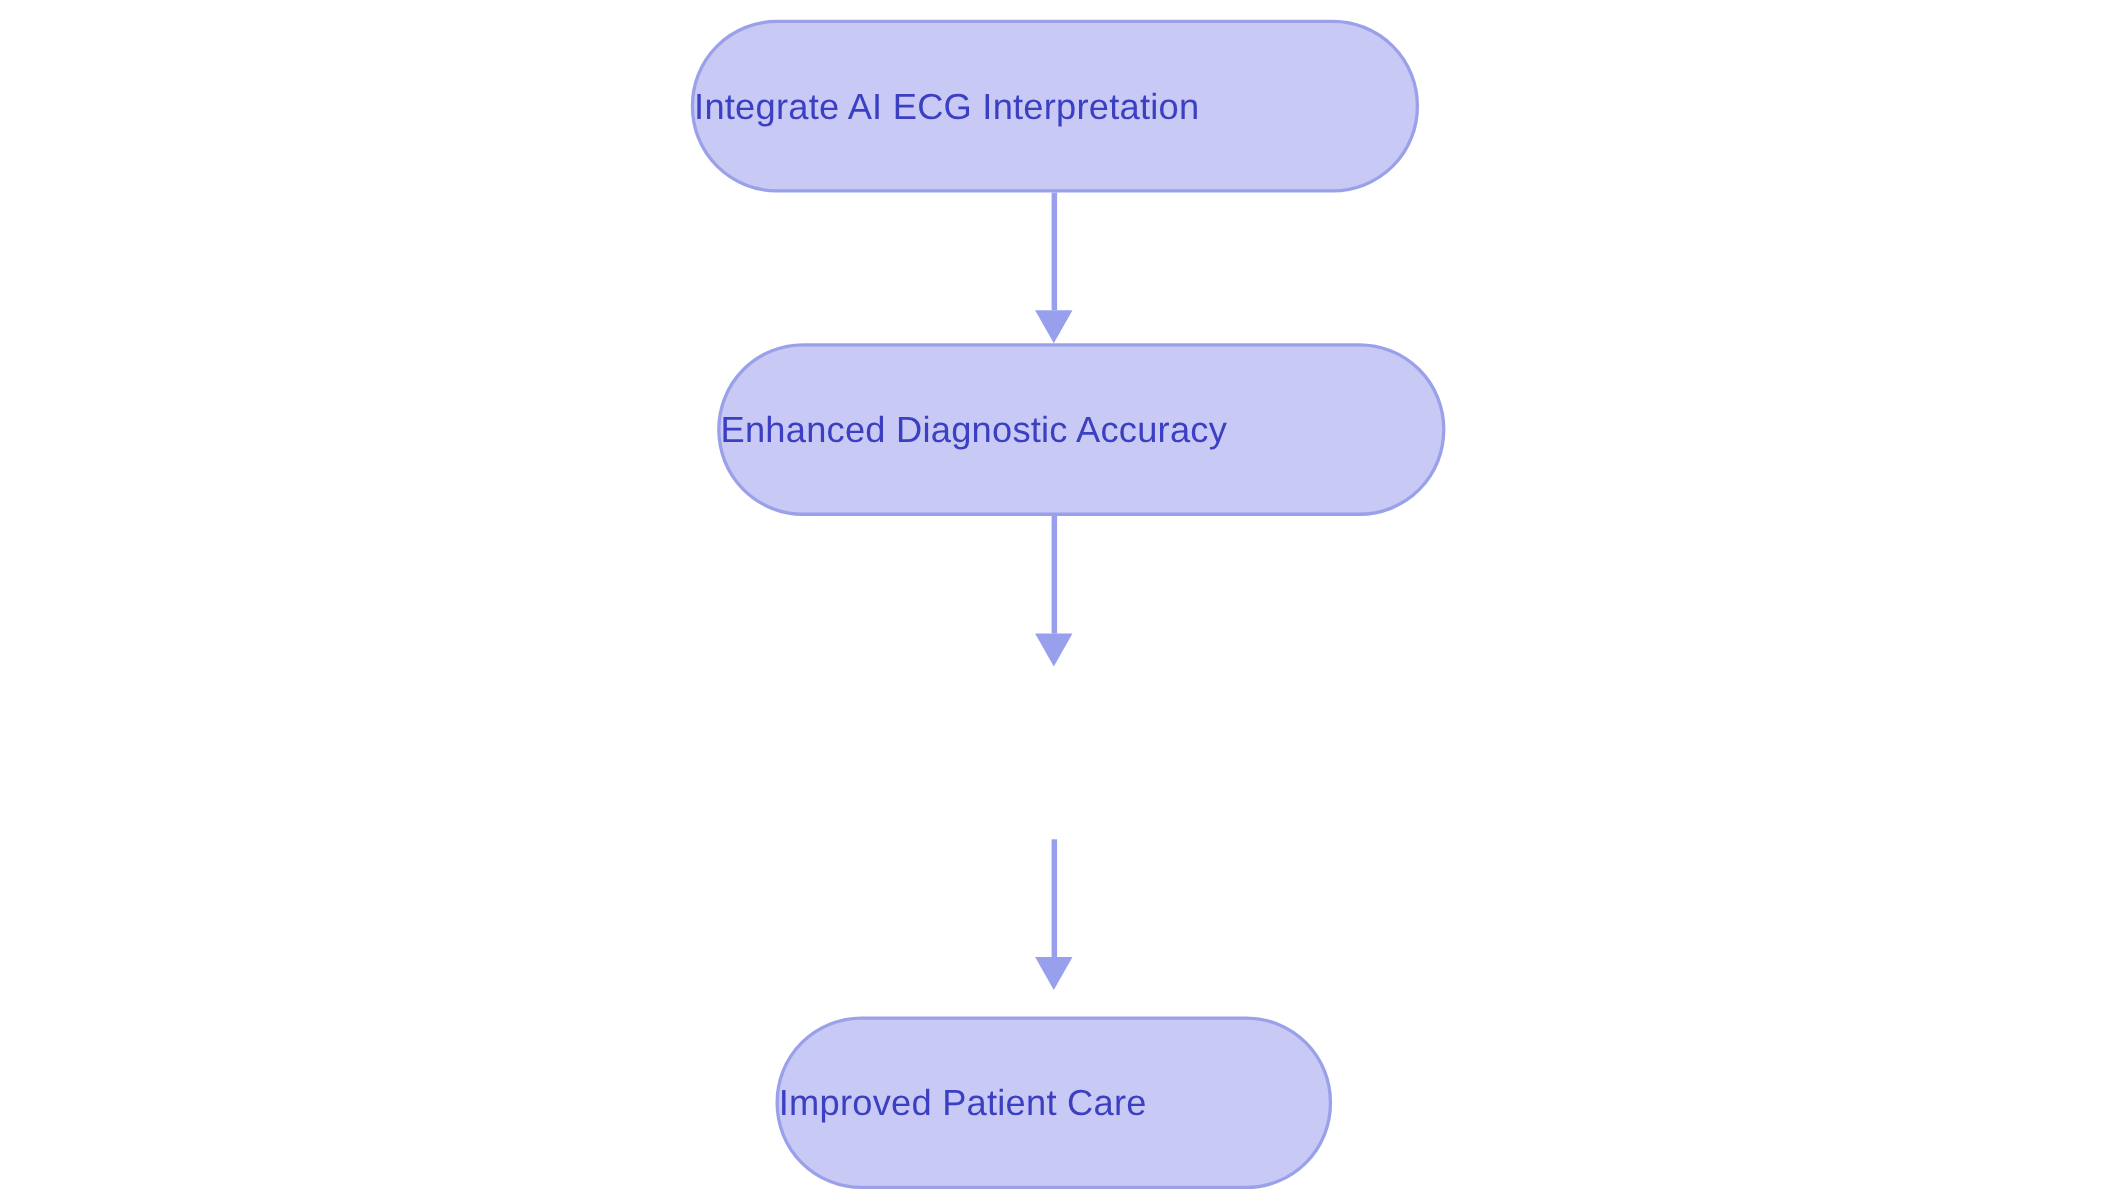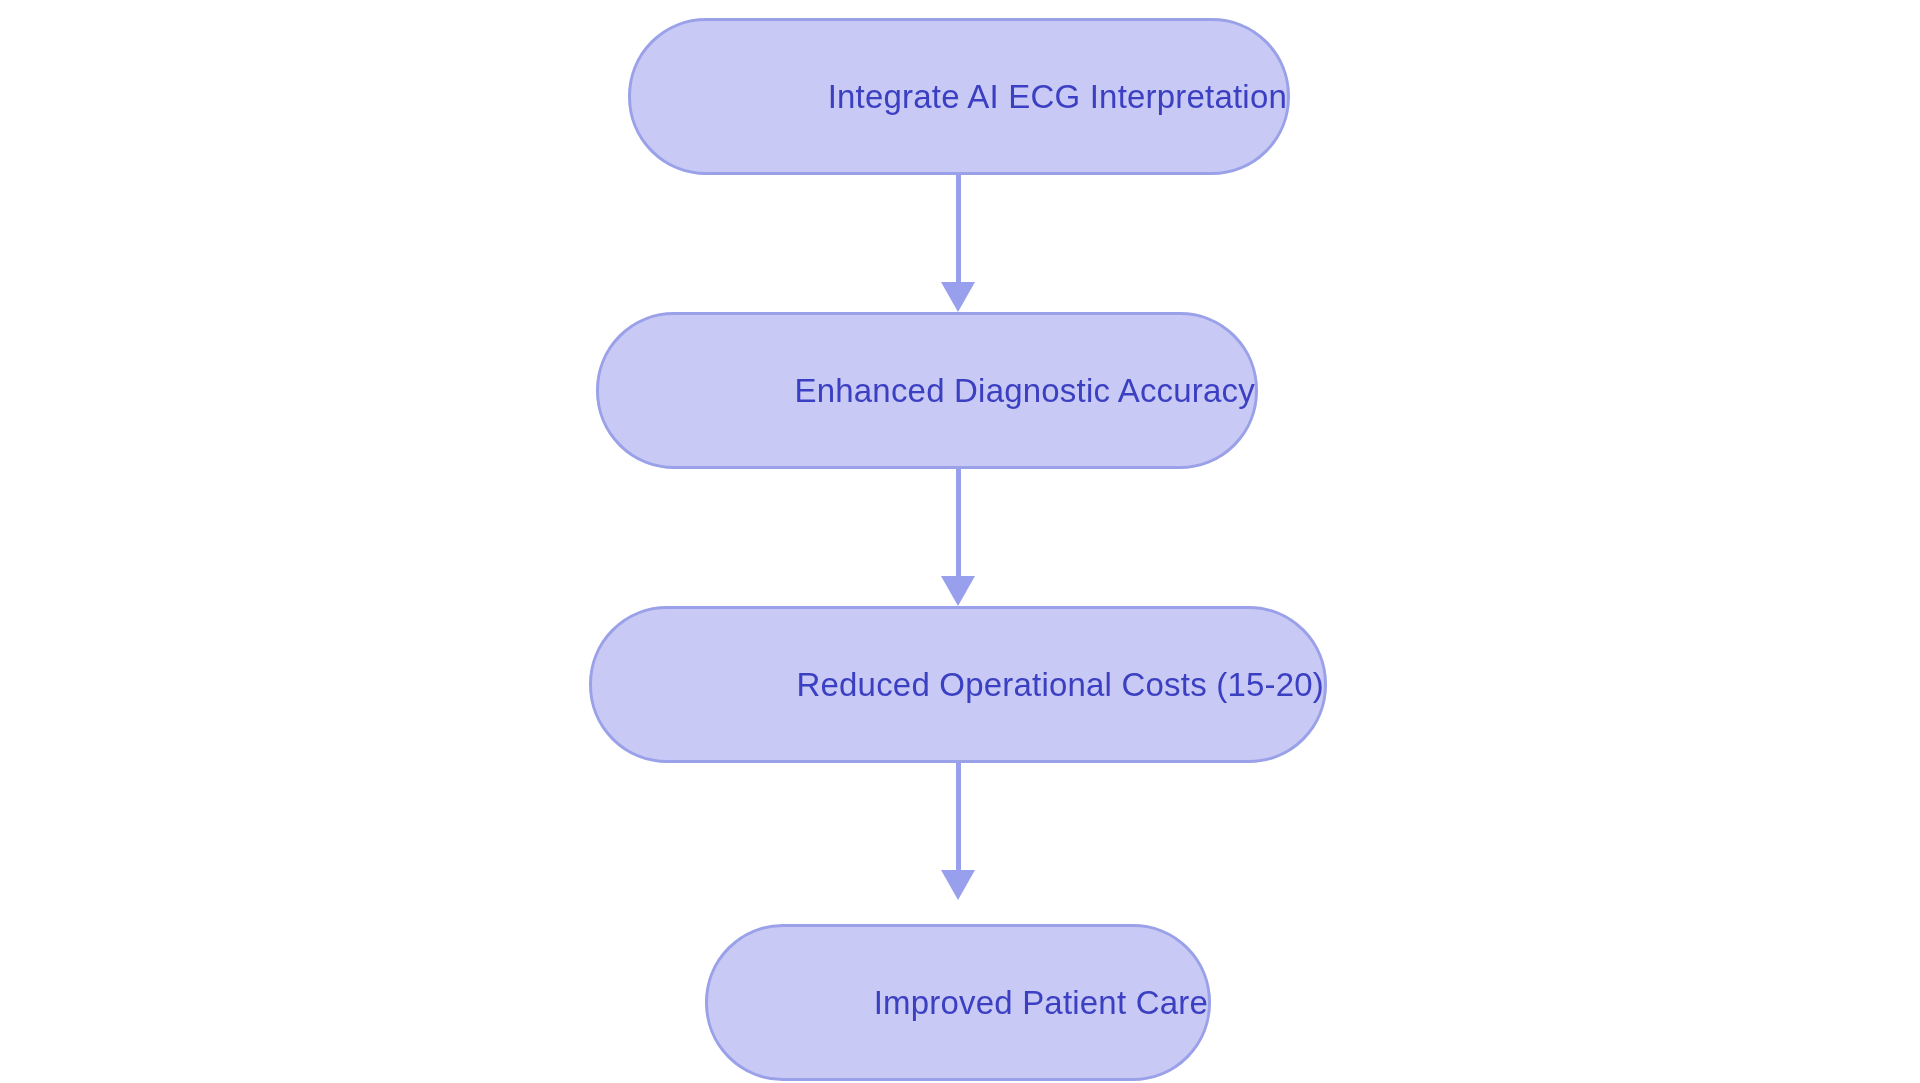--- a/index.html
+++ b/index.html
@@ -24,29 +24,29 @@
     overflow: hidden;
   }
   .node {
     position: absolute;
     height: 157px;
     border-radius: 78px;
     background: var(--node-fill);
     border: 3px solid var(--node-border);
     display: flex;
     align-items: center;
-    justify-content: flex-end;
+    justify-content: flex-start;
     color: var(--node-text);
     font-size: 33px;
     font-weight: 400;
     letter-spacing: 0.2px;
     white-space: nowrap;
   }
   .node-1 { left: 628px; top: 18px;  width: 662px; }
-  .node-2 { left: 596px; top: 312px; width: 662px; }
+  .node-2 { left: 652px; top: 312px; width: 662px; }
   .node-3 { left: 589px; top: 606px; width: 738px; }
   .node-4 { left: 705px; top: 924px; width: 506px; }
 
   .arrow {
     position: absolute;
     left: 941px;           
     width: 34px;
     display: flex;
     flex-direction: column;
     align-items: center;
@@ -83,23 +83,20 @@
 
   <div class="node node-2">
     <span>Enhanced Diagnostic Accuracy</span>
   </div>
 
   <div class="arrow arrow-2">
     <div class="shaft"></div>
     <div class="head"></div>
   </div>
 
-  <div class="node node-3">
-    <span>Reduced Operational Costs (15-20)</span>
-  </div>
 
   <div class="arrow arrow-3">
     <div class="shaft"></div>
     <div class="head"></div>
   </div>
 
   <div class="node node-4">
     <span>Improved Patient Care</span>
   </div>
 

